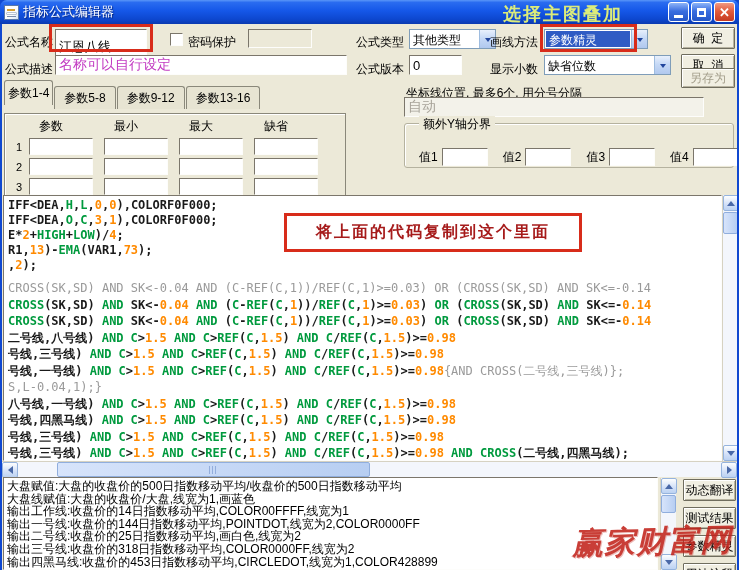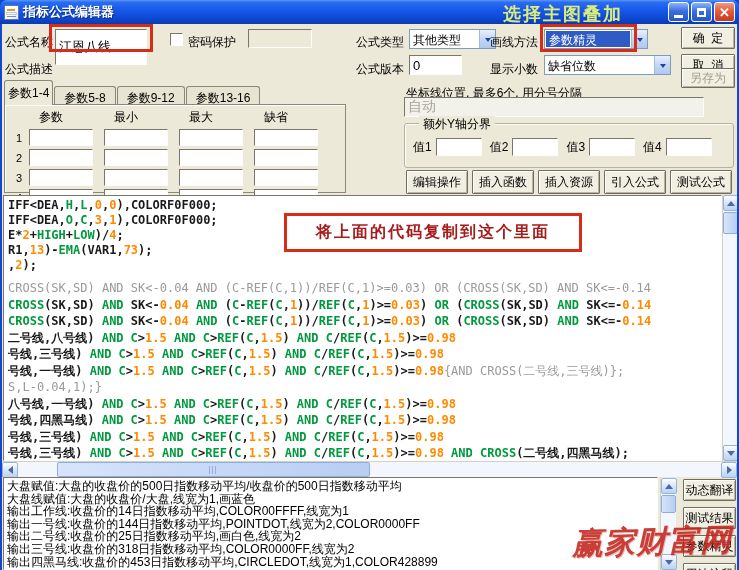--- a/index.html
+++ b/index.html
@@ -9,21 +9,21 @@
             background:#1048d0; overflow:hidden; }
   
   .titlebar { position:relative; height:24px; border-radius:7px 7px 0 0;
     background:linear-gradient(180deg,#5a96f8 0%,#2a6cf0 10%,#1557e8 45%,#0d47cf 80%,#0a3ab0 100%);
     display:flex; align-items:center; padding:0 4px; }
   .app-icon { width:15px; height:15px; margin-right:4px; position:relative;
     background:linear-gradient(135deg,#fdfdfd 60%,#d8e4f4); border:1px solid #5a78a8; }
   .app-icon:before { content:""; position:absolute; left:2px; top:3px; width:8px; height:2px; background:#d8a030; }
   .app-icon:after  { content:""; position:absolute; left:2px; top:7px; width:9px; height:1px;
     box-shadow:0 0 0 0.5px #7a8aa8, 0 3px 0 0 #7a8aa8; }
-  .title { color:#fff; font-weight:bold; font-size:13px; text-shadow:1px 1px 1px #0a2a80; }
+  .title { color:#fff; font-weight:normal; font-size:13px; text-shadow:1px 1px 1px #0a2a80; }
   .tb-note { position:absolute; left:503px; top:2px; font-size:18px; font-weight:bold;
              color:#dcec7a; letter-spacing:2px; }
   .tb-btns { margin-left:auto; display:flex; gap:2px; }
   .tb-btn { width:21px; height:20px; border:1px solid #fff; border-radius:3px;
     display:flex; align-items:center; justify-content:center;
     background:linear-gradient(180deg,#8db4f8,#3a6ee0 45%,#2456c8); }
   .tb-btn.close { background:linear-gradient(180deg,#f09a84,#e25b3c 45%,#c53a22); }
   .glyph-min { width:9px; height:3px; background:#fff; margin-top:9px; }
   .glyph-max { width:9px; height:9px; border:2px solid #fff; border-top-width:3px; }
   .glyph-x { color:#fff; font-weight:bold; font-size:13px; line-height:13px; }
@@ -147,34 +147,35 @@
     <div class="abs xsel sel" style="left:542px;top:5px;width:104px;height:20px;">
       <span class="xsel-txt">参数精灵</span>
       <span class="xsel-btn">
           <span class="tri-dn"></span>
         </span>
     </div>
     <div class="abs redbox" style="left:538px;top:0;width:97px;height:28px;"></div>
     <div class="abs btn" style="left:679px;top:3px;width:54px;height:22px;">确  定</div>
 
     <span class="abs lbl" style="left:3px;top:37px;">公式描述</span>
+    <input class="abs tbox magenta" style="left: 53px; top: 31px; width: 292px; height: 20px;" value="名称可以自行设定">
     <span class="abs lbl" style="left:354px;top:37px;">公式版本</span>
     <input class="abs tbox" style="left: 407px; top: 31px; width: 53px; height: 20px;" value="0">
     <span class="abs lbl" style="left:488px;top:37px;">显示小数</span>
     <div class="abs xsel" style="left:542px;top:31px;width:127px;height:20px;">
       <span class="xsel-txt">缺省位数</span>
       <span class="xsel-btn">
           <span class="tri-dn"></span>
         </span>
     </div>
     <div class="abs btn" style="left:679px;top:30px;width:54px;height:22px;">取  消</div>
     <div class="abs btn dis" style="left:679px;top:44px;width:54px;height:20px;">另存为</div>
 
     <div class="abs" style="left:2px;top:56px;height:21px;"><span class="tab active">参数1-4</span><span class="tab">参数5-8</span><span class="tab">参数9-12</span><span class="tab">参数13-16</span></div>
-    <div class="abs panel" style="left:2px;top:80px;width:342px;height:89px;">
+    <div class="abs panel" style="left:2px;top:89px;width:342px;height:89px;">
       <div class="ptable">
           <span></span>
           <span class="hd">参数</span>
           <span class="hd">最小</span>
           <span class="hd">最大</span>
           <span class="hd">缺省</span>
           <span class="rownum">1</span>
           <input class="tbox" style="">
           <input class="tbox" style="">
           <input class="tbox" style="">
@@ -194,46 +195,39 @@
           <input class="tbox" style="">
           <input class="tbox" style="">
           <input class="tbox" style="">
         </div>
     </div>
 
     <span class="abs lbl" style="left:404px;top:61px;">坐标线位置, 最多6个, 用分号分隔</span>
     <input class="abs tbox auto" style="left: 402px; top: 73px; width: 300px; height: 20px;" value="自动">
     <div class="abs group" style="left:402px;top:99px;width:330px;height:45px;">
       <span class="group-title">额外Y轴分界</span>
-      <div style="display:flex;gap:8px;padding:14px 0 0 8px;">
+      <div style="display:flex;gap:15px;padding:24px 0 0 8px;margin-left:6px;">
           <span class="yfield">
             <span class="lbl">值1</span>
             <input class="tbox" style="">
           </span>
           <span class="yfield">
             <span class="lbl">值2</span>
             <input class="tbox" style="">
           </span>
           <span class="yfield">
             <span class="lbl">值3</span>
             <input class="tbox" style="">
           </span>
           <span class="yfield">
             <span class="lbl">值4</span>
             <input class="tbox" style="">
           </span>
         </div>
     </div>
-    <div class="abs" style="left:404px;top:146px;width:330px;display:flex;gap:4px;">
-        <div class="btn" style="width: 62px; height: 24px;">编辑操作</div>
-        <div class="btn" style="width: 62px; height: 24px;">插入函数</div>
-        <div class="btn" style="width: 62px; height: 24px;">插入资源</div>
-        <div class="btn" style="width: 62px; height: 24px;">引入公式</div>
-        <div class="btn" style="width: 62px; height: 24px;">测试公式</div>
-      </div>
 
     <div class="abs code-wrap" style="left:1px;top:171px;width:719px;height:266px;">
         <div class="cl-a"><span class="seg-d">IFF&lt;DEA,</span><span class="seg-g">H</span><span class="seg-d">,</span><span class="seg-g">L</span><span class="seg-d">,</span><span class="seg-o">0</span><span class="seg-d">,</span><span class="seg-o">0</span><span class="seg-d">),COLORF0F000;</span></div>
         <div class="cl-a"><span class="seg-d">IFF&lt;DEA,</span><span class="seg-g">O</span><span class="seg-d">,</span><span class="seg-g">C</span><span class="seg-d">,</span><span class="seg-o">3</span><span class="seg-d">,</span><span class="seg-o">1</span><span class="seg-d">),COLORF0F000;</span></div>
         <div class="cl-a"><span class="seg-d">E*</span><span class="seg-o">2</span><span class="seg-d">+</span><span class="seg-g">HIGH</span><span class="seg-d">+</span><span class="seg-g">LOW</span><span class="seg-d">)/</span><span class="seg-o">4</span><span class="seg-d">;</span></div>
         <div class="cl-a"><span class="seg-d">R1,</span><span class="seg-o">13</span><span class="seg-d">)-</span><span class="seg-g">EMA</span><span class="seg-d">(VAR1,</span><span class="seg-o">73</span><span class="seg-d">);</span></div>
         <div class="cl-a"><span class="seg-d">,</span><span class="seg-o">2</span><span class="seg-d">);</span></div>
         <div class="cl-blank"></div>
         <div class="cl-b"><span class="seg-y">CROSS(SK,SD) AND SK&lt;-0.04 AND (C-REF(C,1))/REF(C,1)&gt;=0.03) OR (CROSS(SK,SD) AND SK&lt;=-0.14</span></div>
         <div class="cl-b"><span class="seg-g">CROSS</span><span class="seg-d">(SK,SD) </span><span class="seg-g">AND</span><span class="seg-d"> SK&lt;-</span><span class="seg-o">0.04</span><span class="seg-d"> </span><span class="seg-g">AND</span><span class="seg-d"> (</span><span class="seg-g">C</span><span class="seg-d">-</span><span class="seg-g">REF</span><span class="seg-d">(</span><span class="seg-g">C</span><span class="seg-d">,</span><span class="seg-o">1</span><span class="seg-d">))/</span><span class="seg-g">REF</span><span class="seg-d">(</span><span class="seg-g">C</span><span class="seg-d">,</span><span class="seg-o">1</span><span class="seg-d">)&gt;=</span><span class="seg-o">0.03</span><span class="seg-d">) </span><span class="seg-g">OR</span><span class="seg-d"> (</span><span class="seg-g">CROSS</span><span class="seg-d">(SK,SD) </span><span class="seg-g">AND</span><span class="seg-d"> SK&lt;=-</span><span class="seg-o">0.14</span></div>

